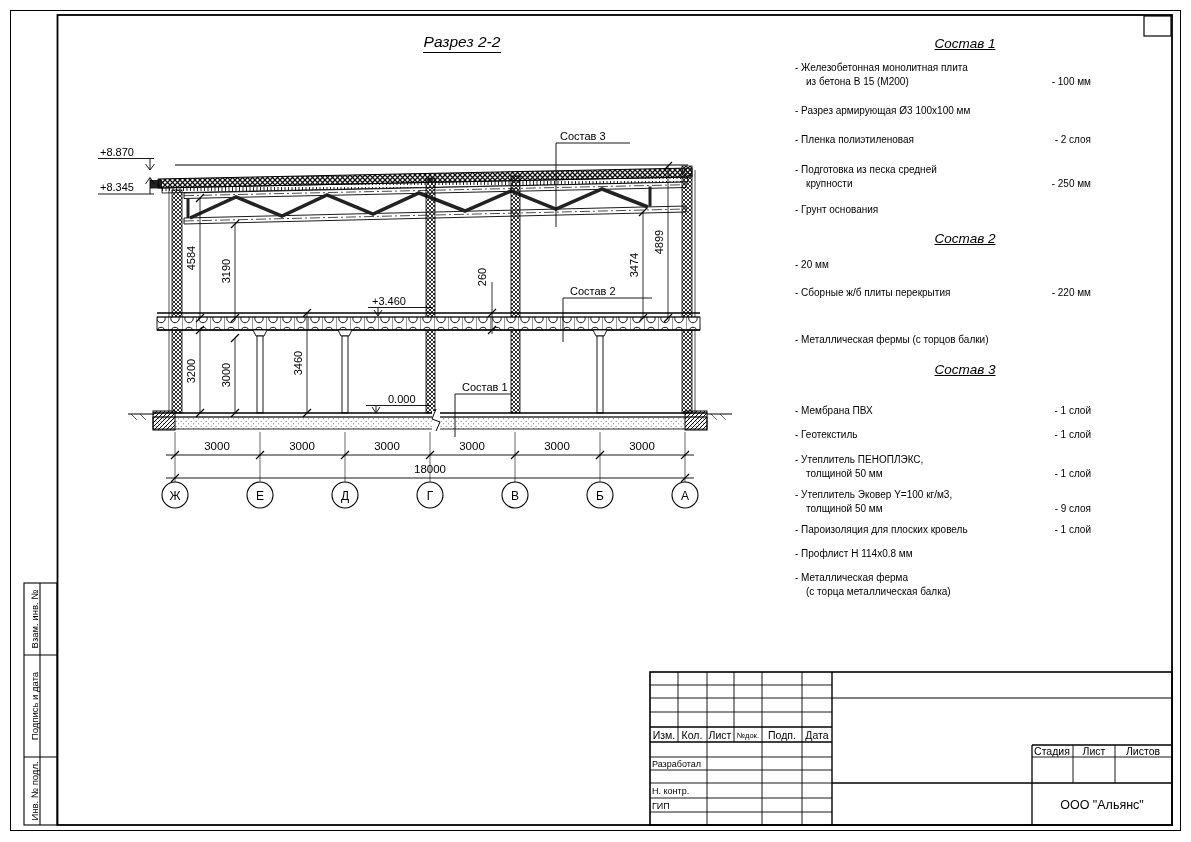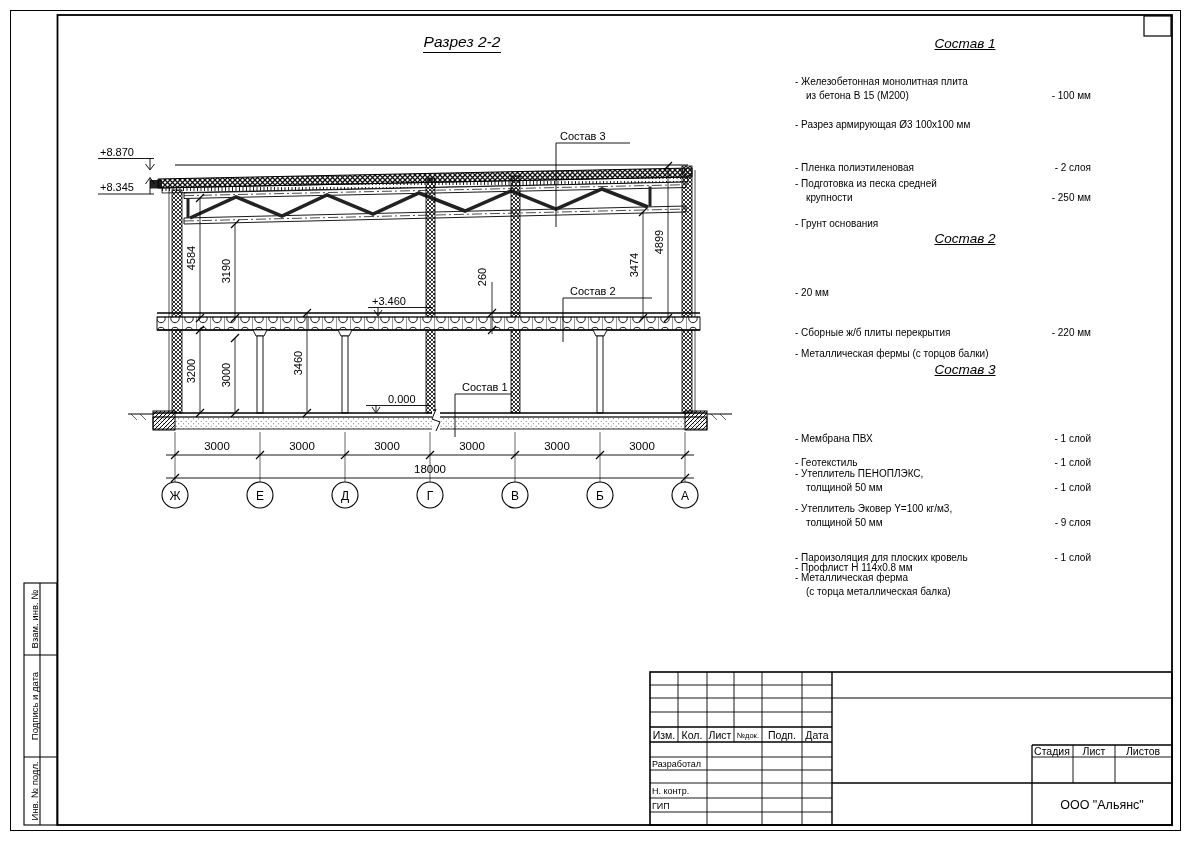--- a/index.html
+++ b/index.html
@@ -17,21 +17,21 @@
   .tbsmall{font-size:7.5px;}
   .tbrole{font-size:9px;}
   .tborg{font-size:12.5px;}
   .strip{font-size:9.5px;}
   .comp-h{position:absolute;left:795px;width:340px;text-align:center;font-style:italic;
           font-size:13.5px;text-decoration:underline;}
   .comp-item{position:absolute;left:795px;width:296px;display:flex;
              justify-content:space-between;align-items:flex-end;
              font-size:10px;line-height:14px;}
   .comp-lines .l2{padding-left:11px;}
-  .comp-val{white-space:nowrap;margin-top:28px;}
+  .comp-val{white-space:nowrap;}
 </style>
 </head>
 <body>
 
 <div class="page">
 
 <svg width="1191" height="842" viewBox="0 0 1191 842">
   <defs>
     <pattern id="hatchCol" width="4" height="4" patternUnits="userSpaceOnUse">
       <path d="M0,4 L4,0 M0,0 L4,4" stroke="#1a1a1a" stroke-width="0.9"></path>
@@ -305,21 +305,21 @@
           <div>- Грунт основания</div>
         </div>
     <div class="comp-val"></div>
   </div>
 
   <div class="comp-h" style="top:231px">Состав 2</div>
 
   <div class="comp-item" style="top:258px">
     <div class="comp-val">- 20 мм</div>
   </div>
-  <div class="comp-item" style="top:298px">
+  <div class="comp-item" style="top:286px">
     <div class="comp-lines">
           <div>- Сборные ж/б плиты перекрытия</div>
         </div>
     <div class="comp-val">- 220 мм</div>
   </div>
   <div class="comp-item" style="top:333px">
     <div class="comp-lines">
           <div>- Металлическая фермы (с торцов балки)</div>
         </div>
     <div class="comp-val"></div>

